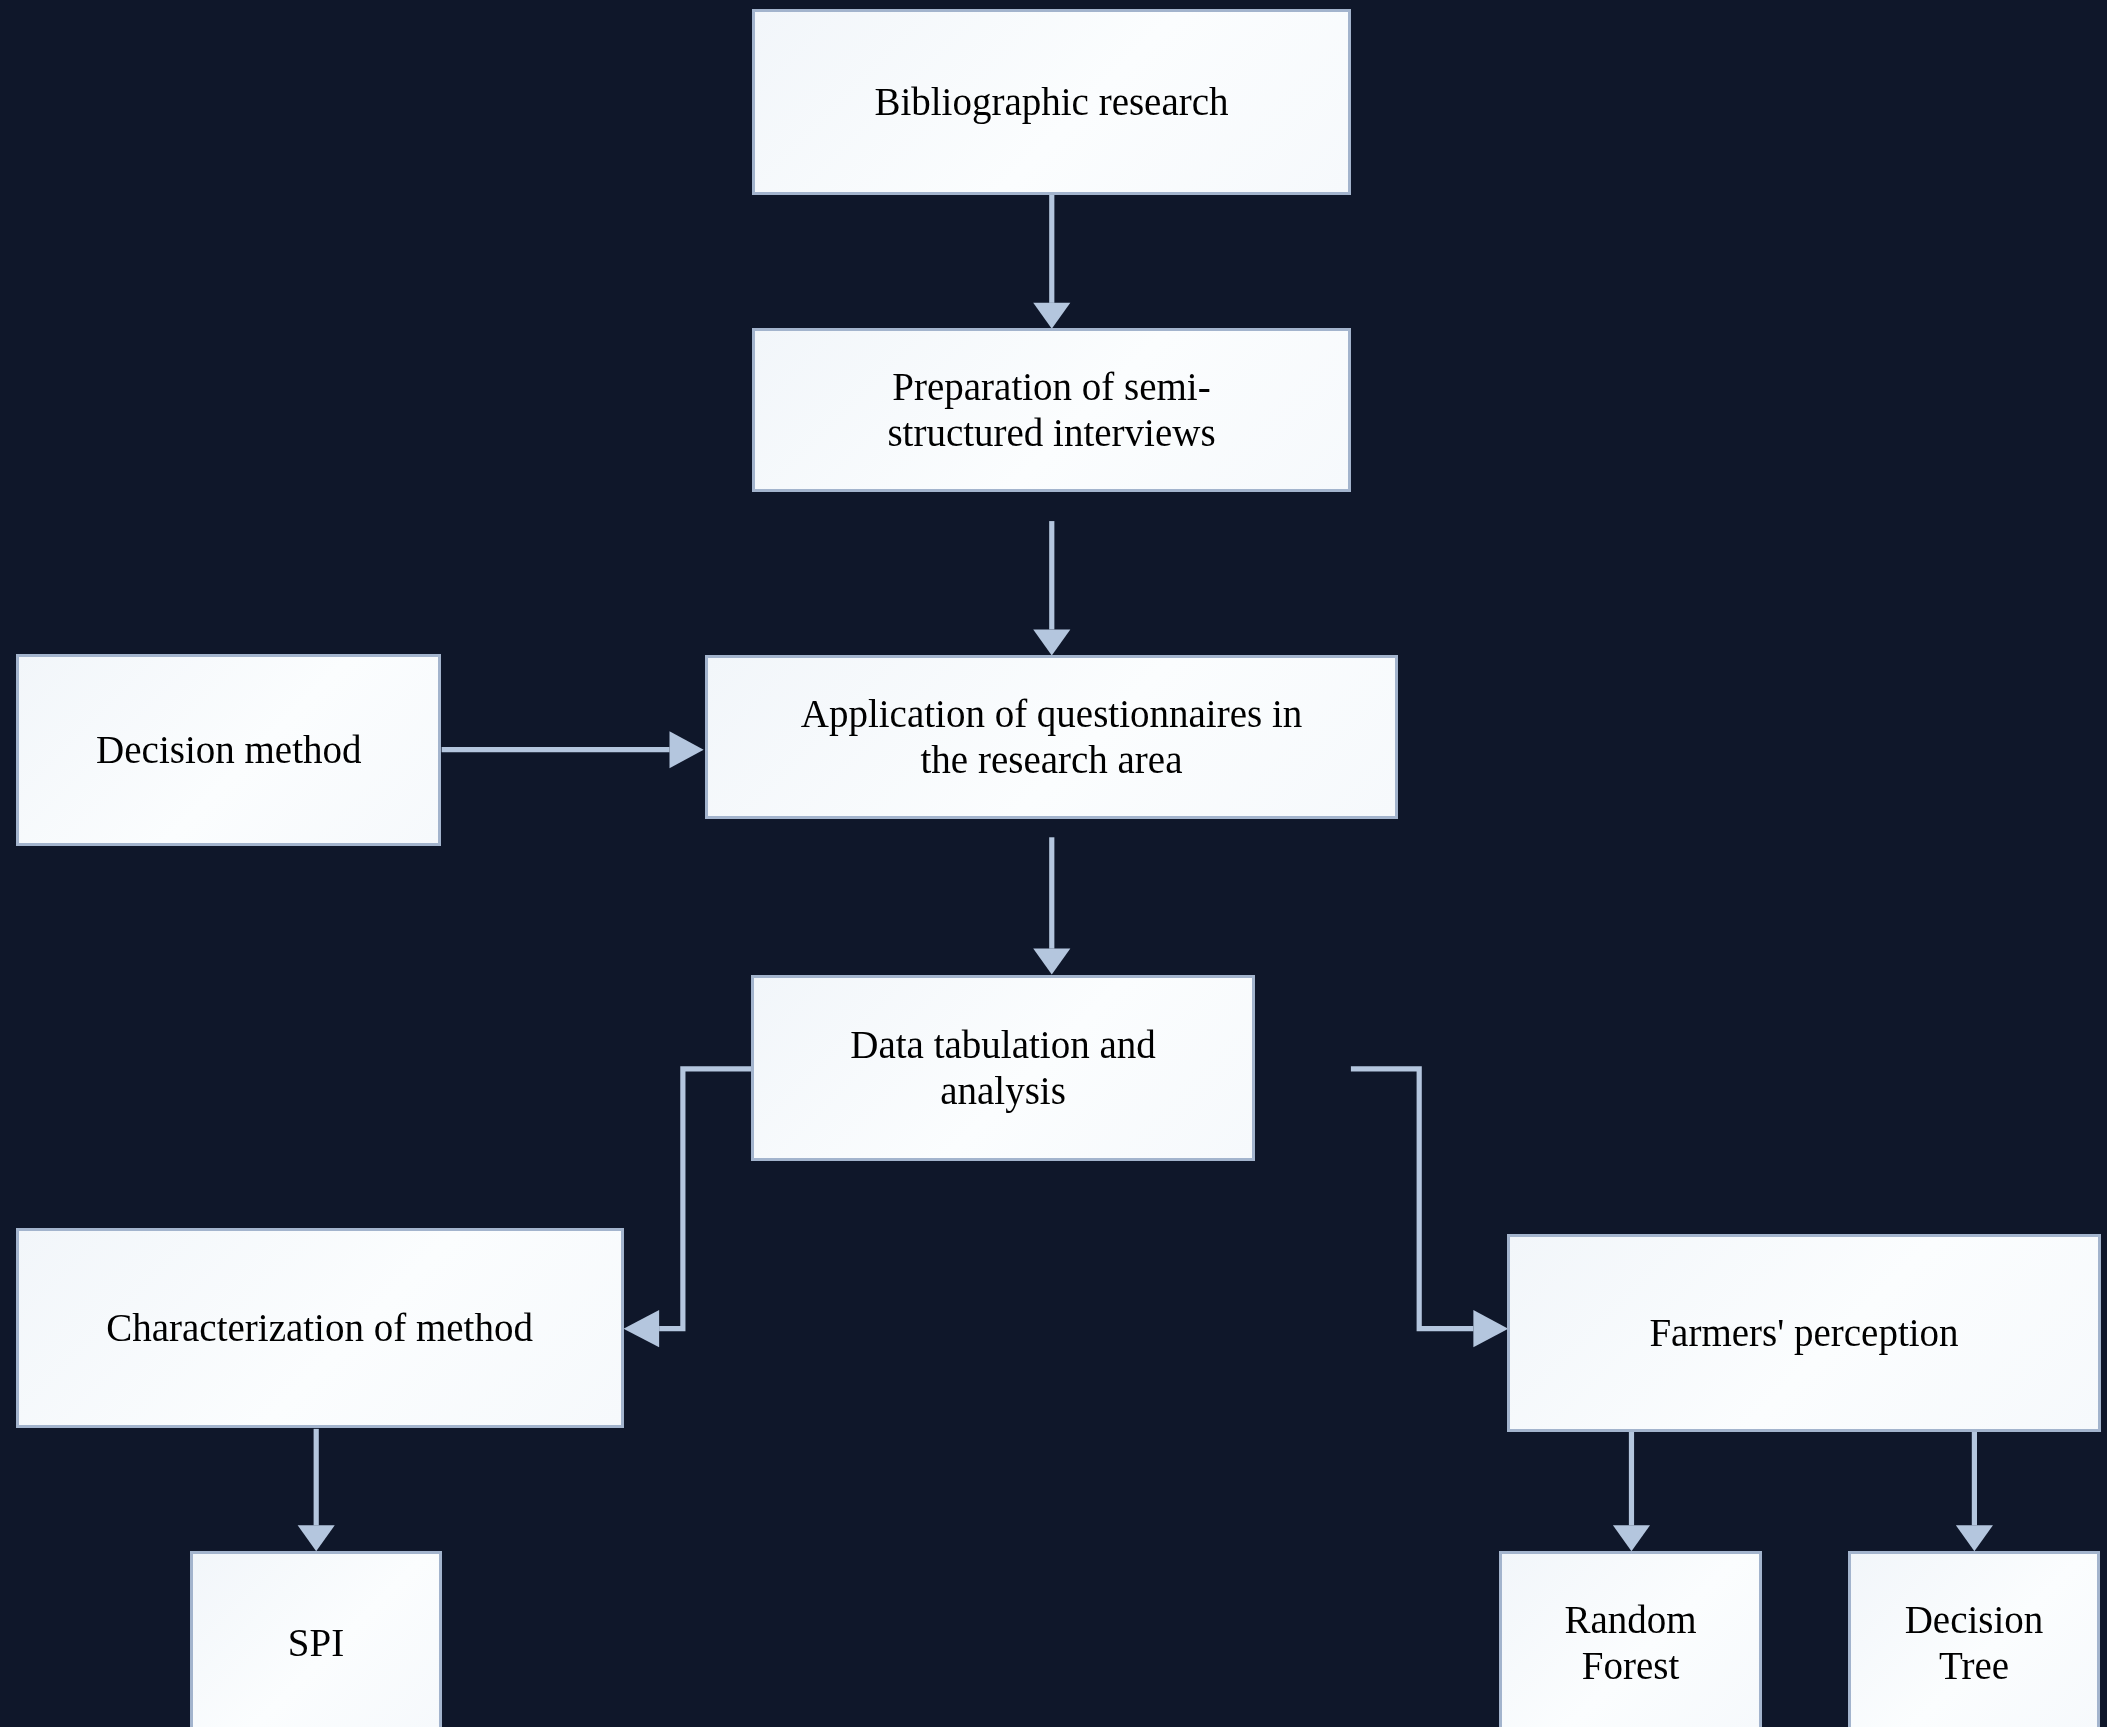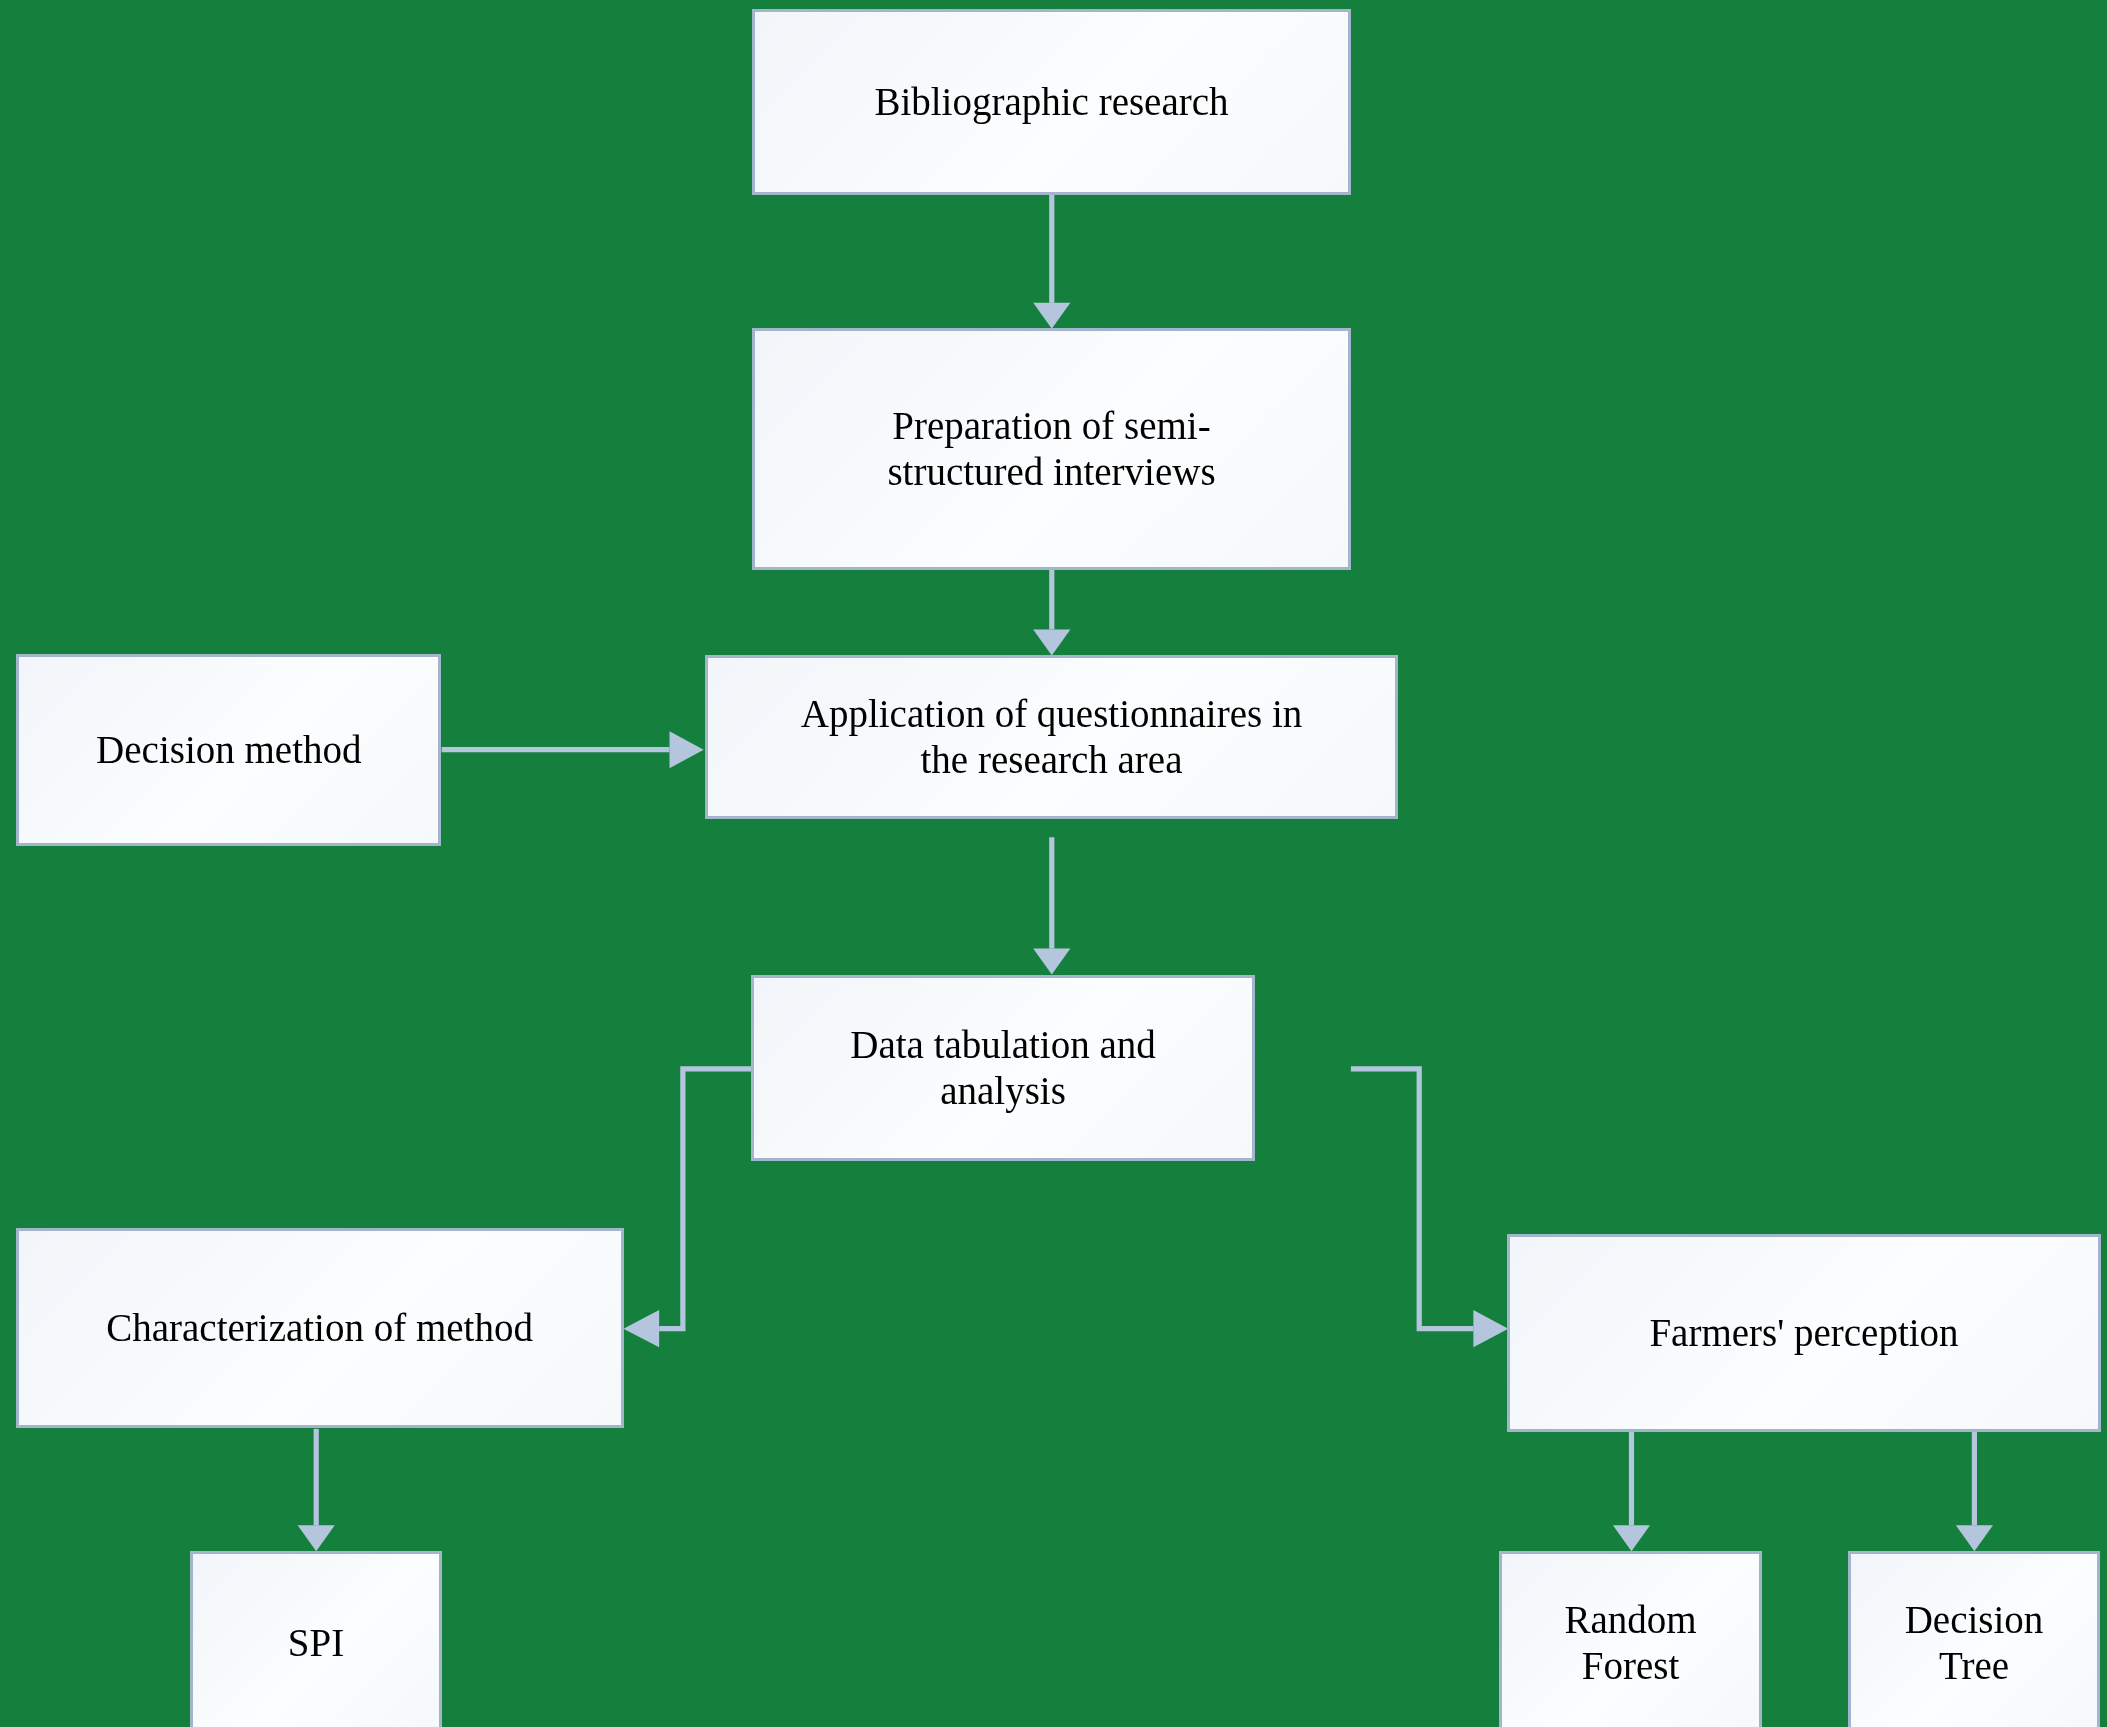--- a/index.html
+++ b/index.html
@@ -4,21 +4,21 @@
 <style>
   html, body {
     margin: 0;
     padding: 0;
     background: #ffffff;
   }
   #canvas {
     position: relative;
     width: 2108px;
     height: 1728px;
-    background: #15803d;
+    background: #0f172a;
     overflow: hidden;
     font-family: "Liberation Serif", "DejaVu Serif", serif;
   }
   .node {
     position: absolute;
     box-sizing: border-box;
     border: 3px solid #a3b4cd;
     background: linear-gradient(135deg, #f2f6fa 0%, #fbfdfe 55%, #f6f9fc 100%);
     display: flex;
     align-items: center;
@@ -103,21 +103,21 @@
     <g>
       <path class="wire" d="M 2660 1920 L 2660 2055"></path>
       <polygon class="head" points="2635,2055 2685,2055 2660,2090"></polygon>
     </g>
   </svg>
 
   <div class="node" style="left:752px; top:9px; width:599px; height:186px;">
     <span class="label">Bibliographic research</span>
   </div>
 
-  <div class="node" style="left:752px; top:328px; width:599px; height:242px;">
+  <div class="node" style="left:752px; top:328px; width:599px; height:164px;">
     <span class="label">Preparation of semi-
 structured interviews</span>
   </div>
 
   <div class="node" style="left:16.3px; top:654px; width:425px; height:192px;">
     <span class="label">Decision method</span>
   </div>
 
   <div class="node" style="left:705px; top:655px; width:693px; height:164px;">
     <span class="label">Application of questionnaires in

